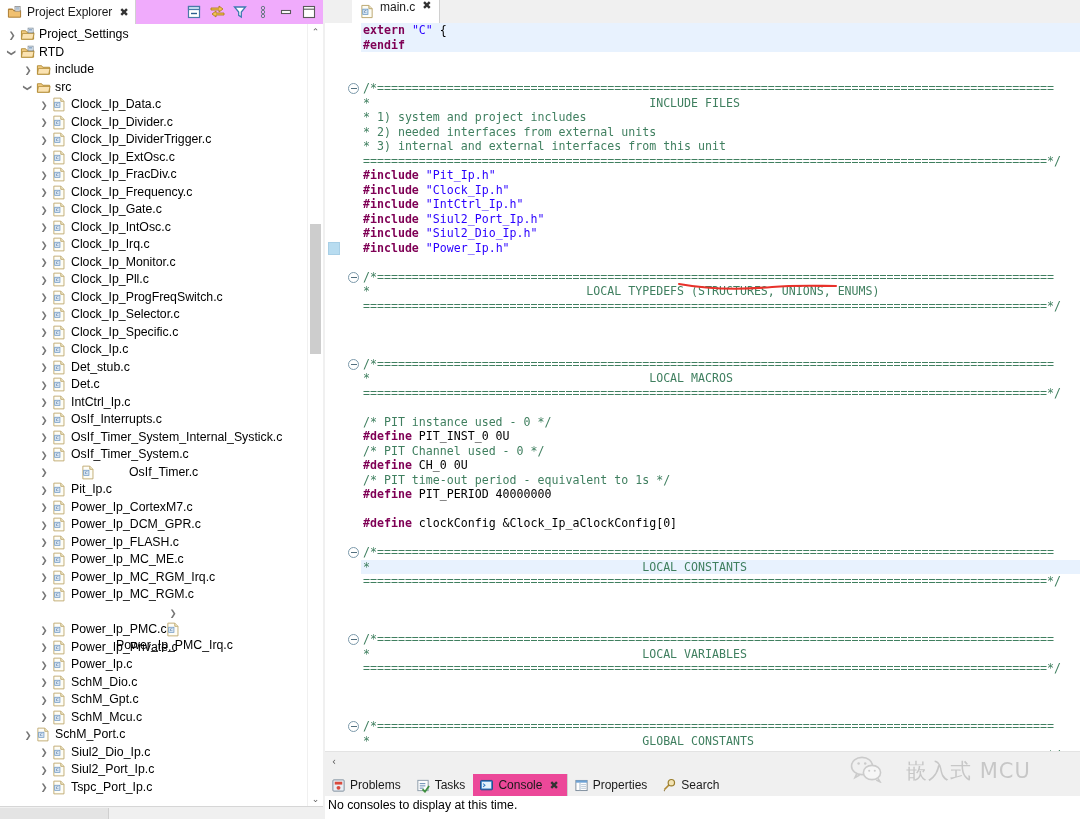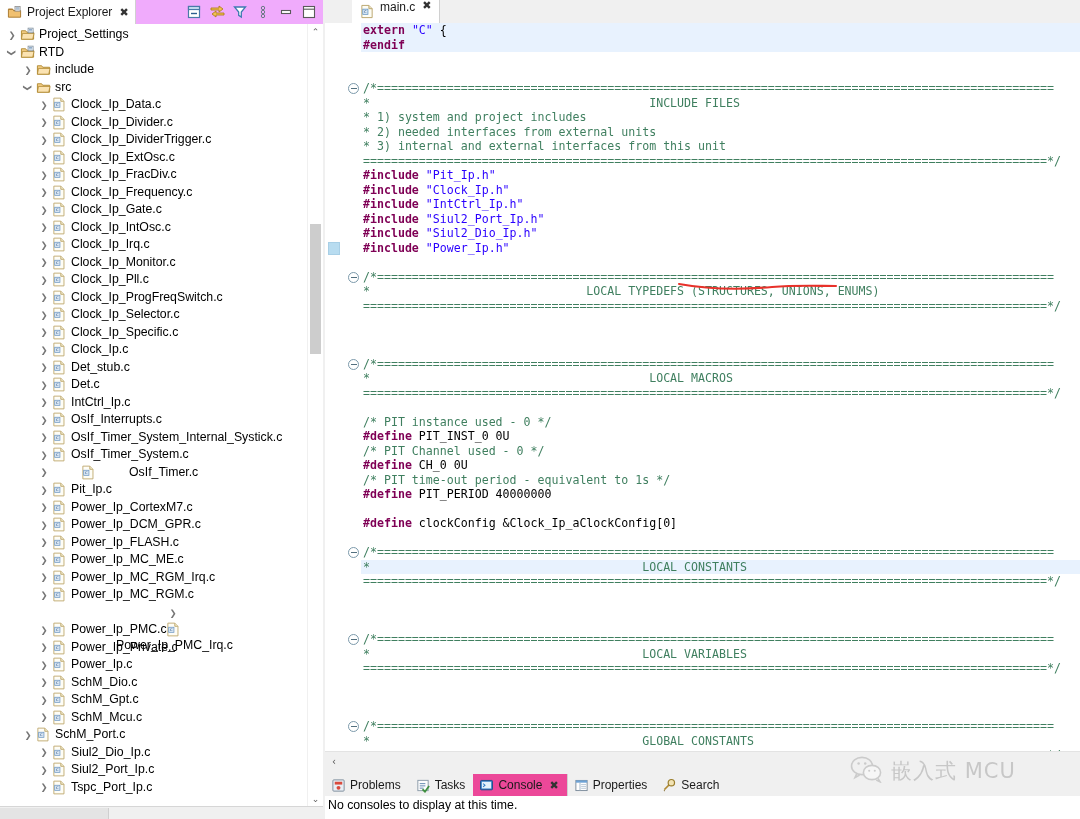--- a/index.html
+++ b/index.html
@@ -281,21 +281,21 @@
     padding: 2px 0 0 3px;
     box-sizing: border-box;
   }
 
   
   #watermark {
     position: absolute;
     left: 850px; top: 755px;
     display: flex;
     align-items: center;
-    gap: 7px;
+    gap: 22px;
     opacity: 0.42;
     pointer-events: none;
   }
   #watermark .wm-text {
     font-size: 21px;
     color: #8f8f8f;
     font-family: "DejaVu Sans", sans-serif;
     letter-spacing: 1px;
     white-space: nowrap;
   }

